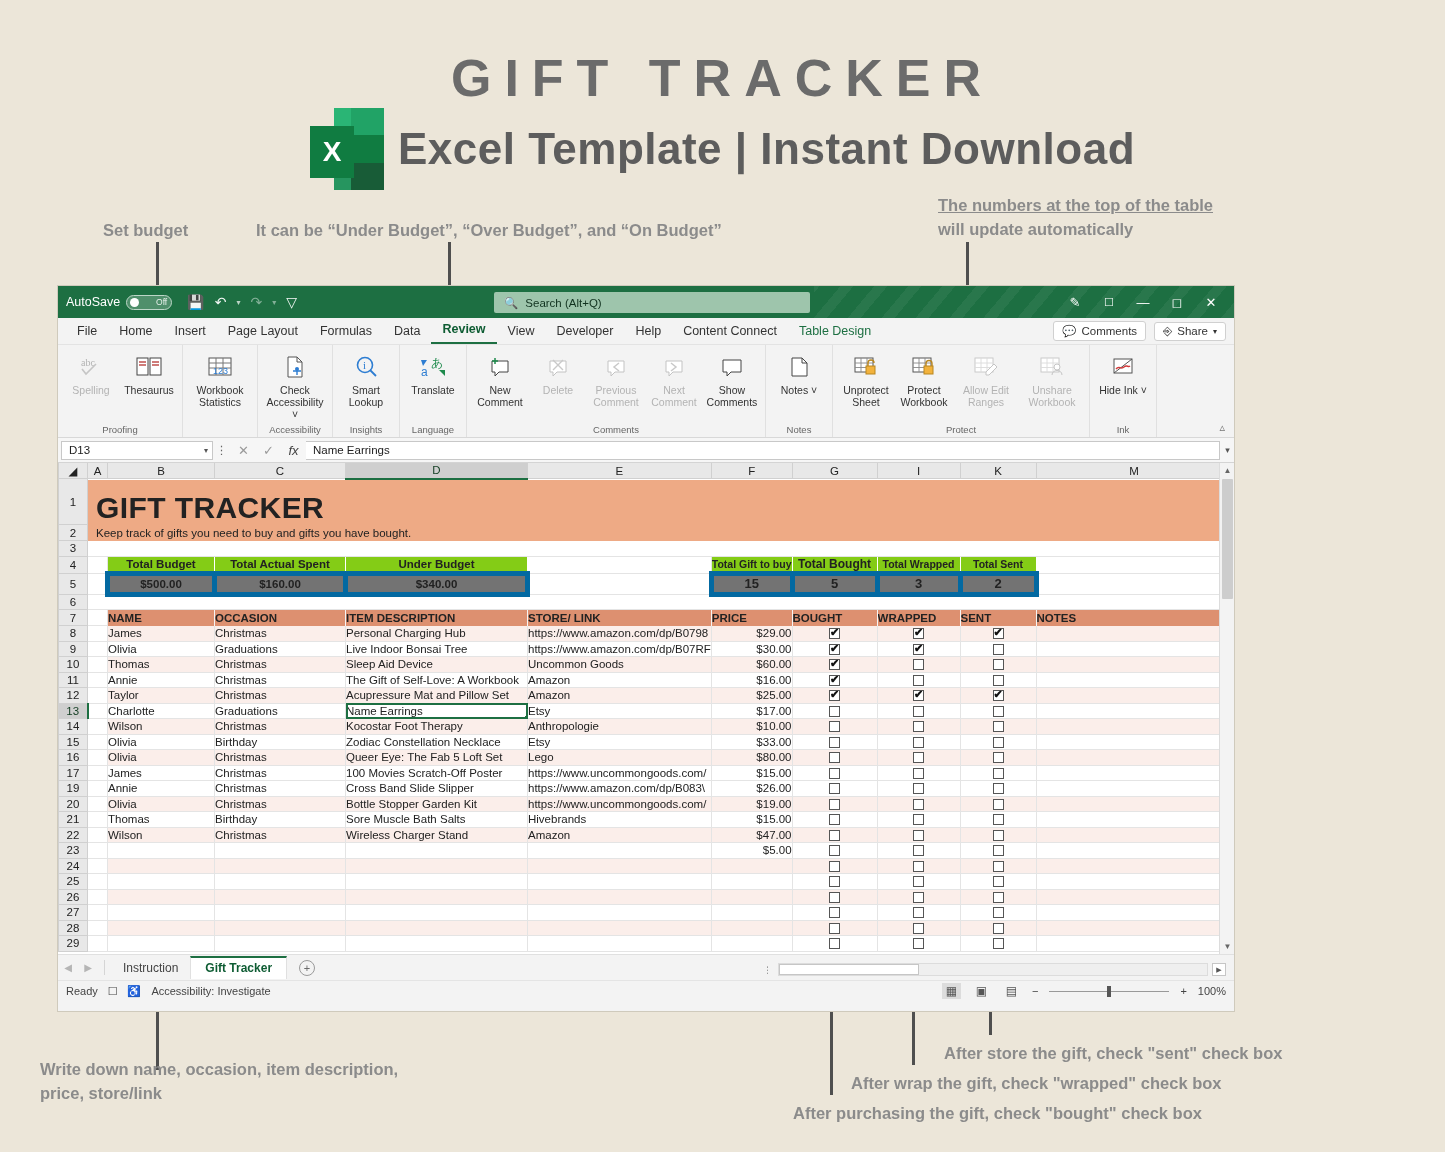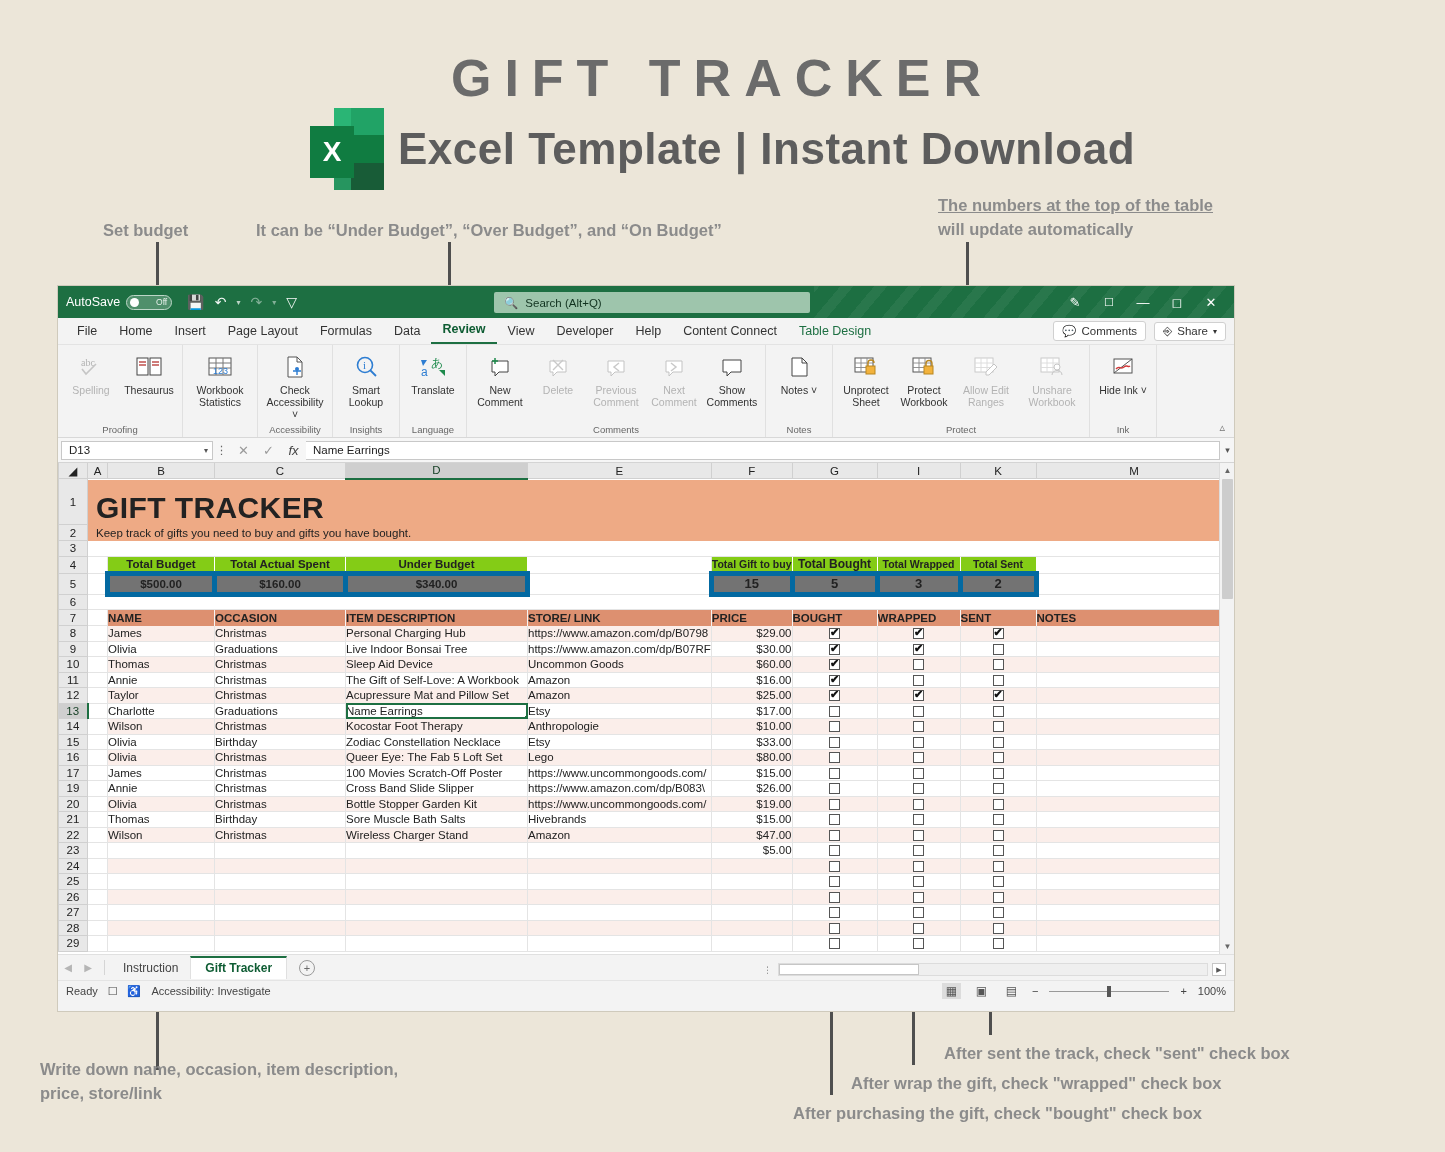--- a/index.html
+++ b/index.html
@@ -180,21 +180,21 @@
 <div class="vline" style="left:448px; top:242px; height:340px;"></div>
 <div class="vline" style="left:966px; top:242px; height:330px;"></div>
 
 <div class="vline" style="left:156px; top:780px; height:290px;"></div>
 <div class="vline" style="left:830px; top:880px; height:215px;"></div>
 <div class="vline" style="left:912px; top:880px; height:185px;"></div>
 <div class="vline" style="left:989px; top:880px; height:155px;"></div>
 
 <div class="callout" style="left:40px; top:1058px;">Write down name, occasion, item description,</div>
 <div class="callout" style="left:40px; top:1082px;">price, store/link</div>
-<div class="callout" style="left:944px; top:1042px;">After sent the track, check "sent" check box</div>
+<div class="callout" style="left:944px; top:1042px;">After store the gift, check "sent" check box</div>
 <div class="callout" style="left:851px; top:1072px;">After wrap the gift, check "wrapped" check box</div>
 <div class="callout" style="left:793px; top:1102px;">After purchasing the gift, check "bought" check box</div>
 
 <div class="xlwin">
 
   <div class="titlebar">
     <div class="autosave">
       <span>AutoSave</span>
       <span class="toggle">
         <span class="knob"></span>

